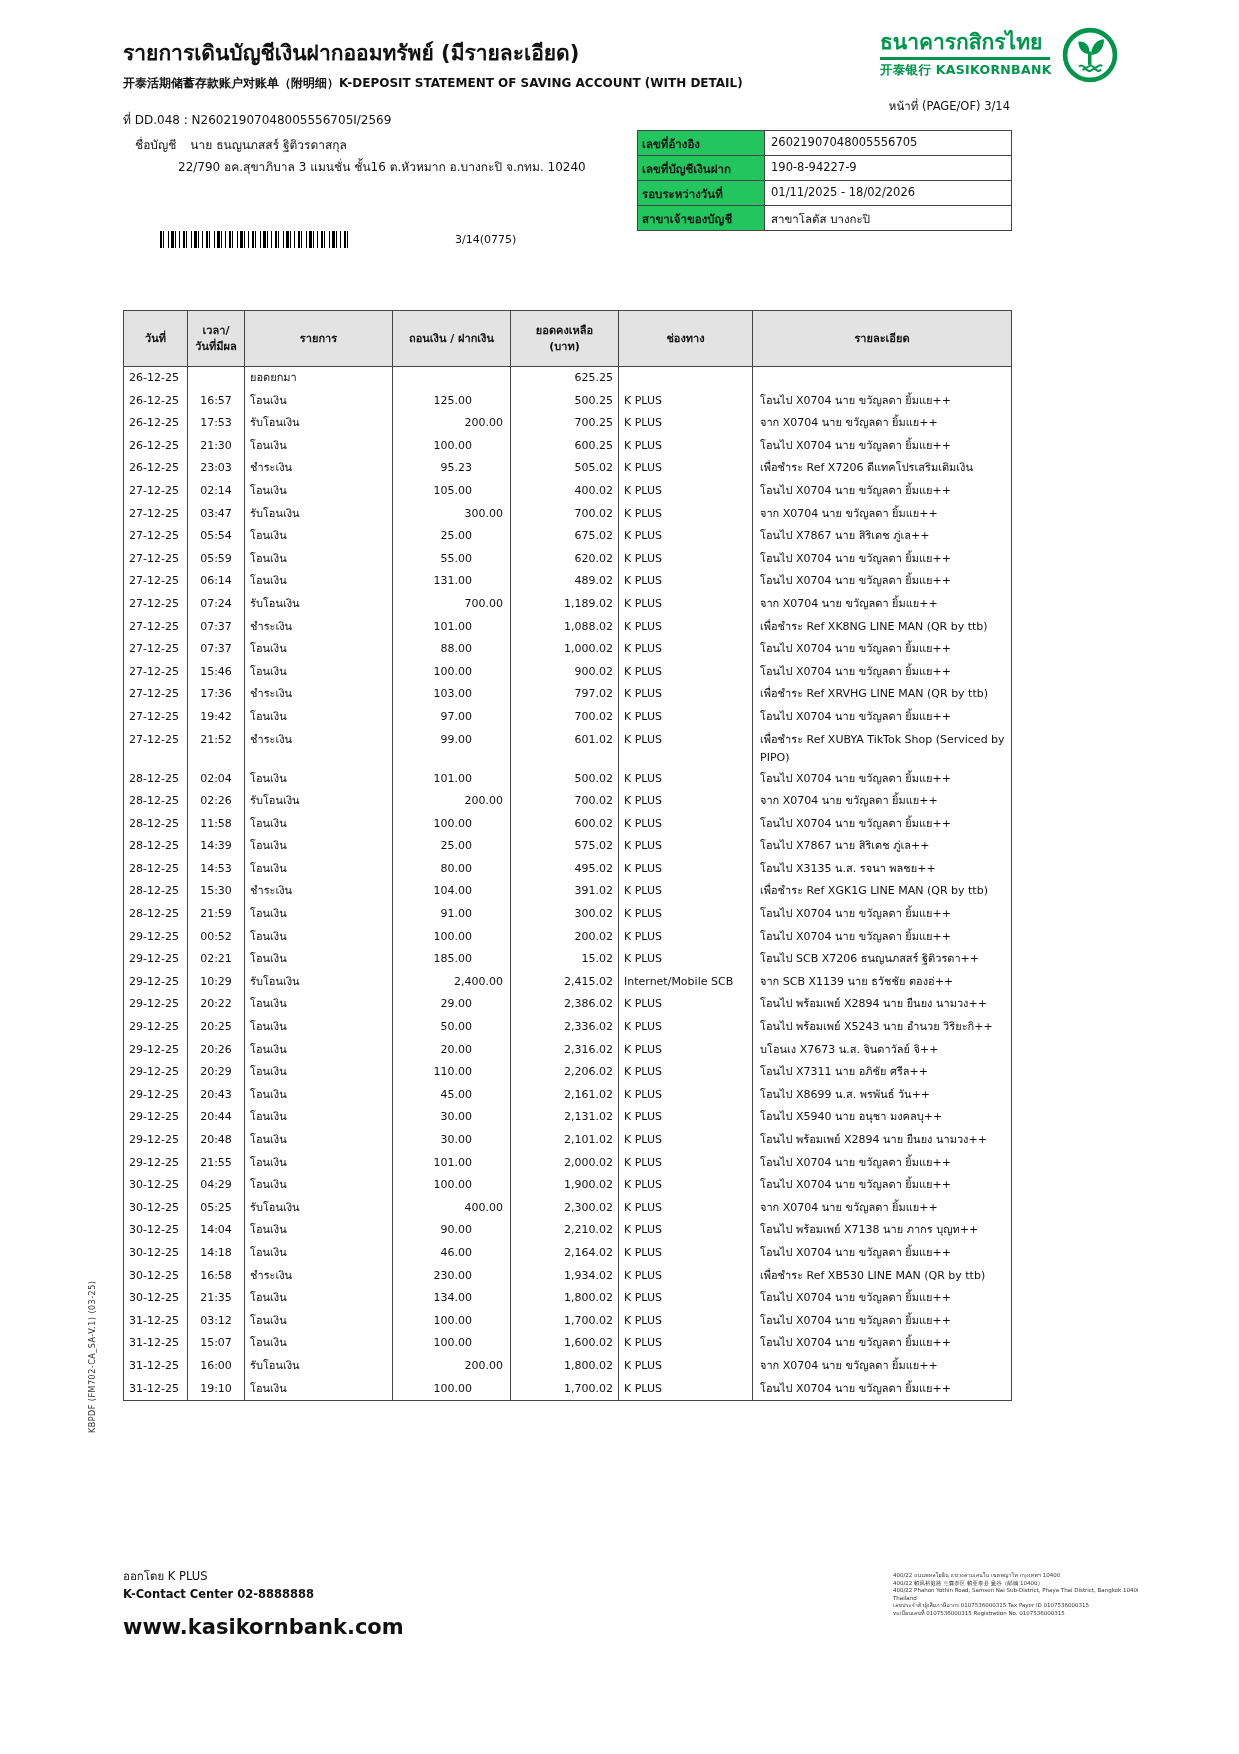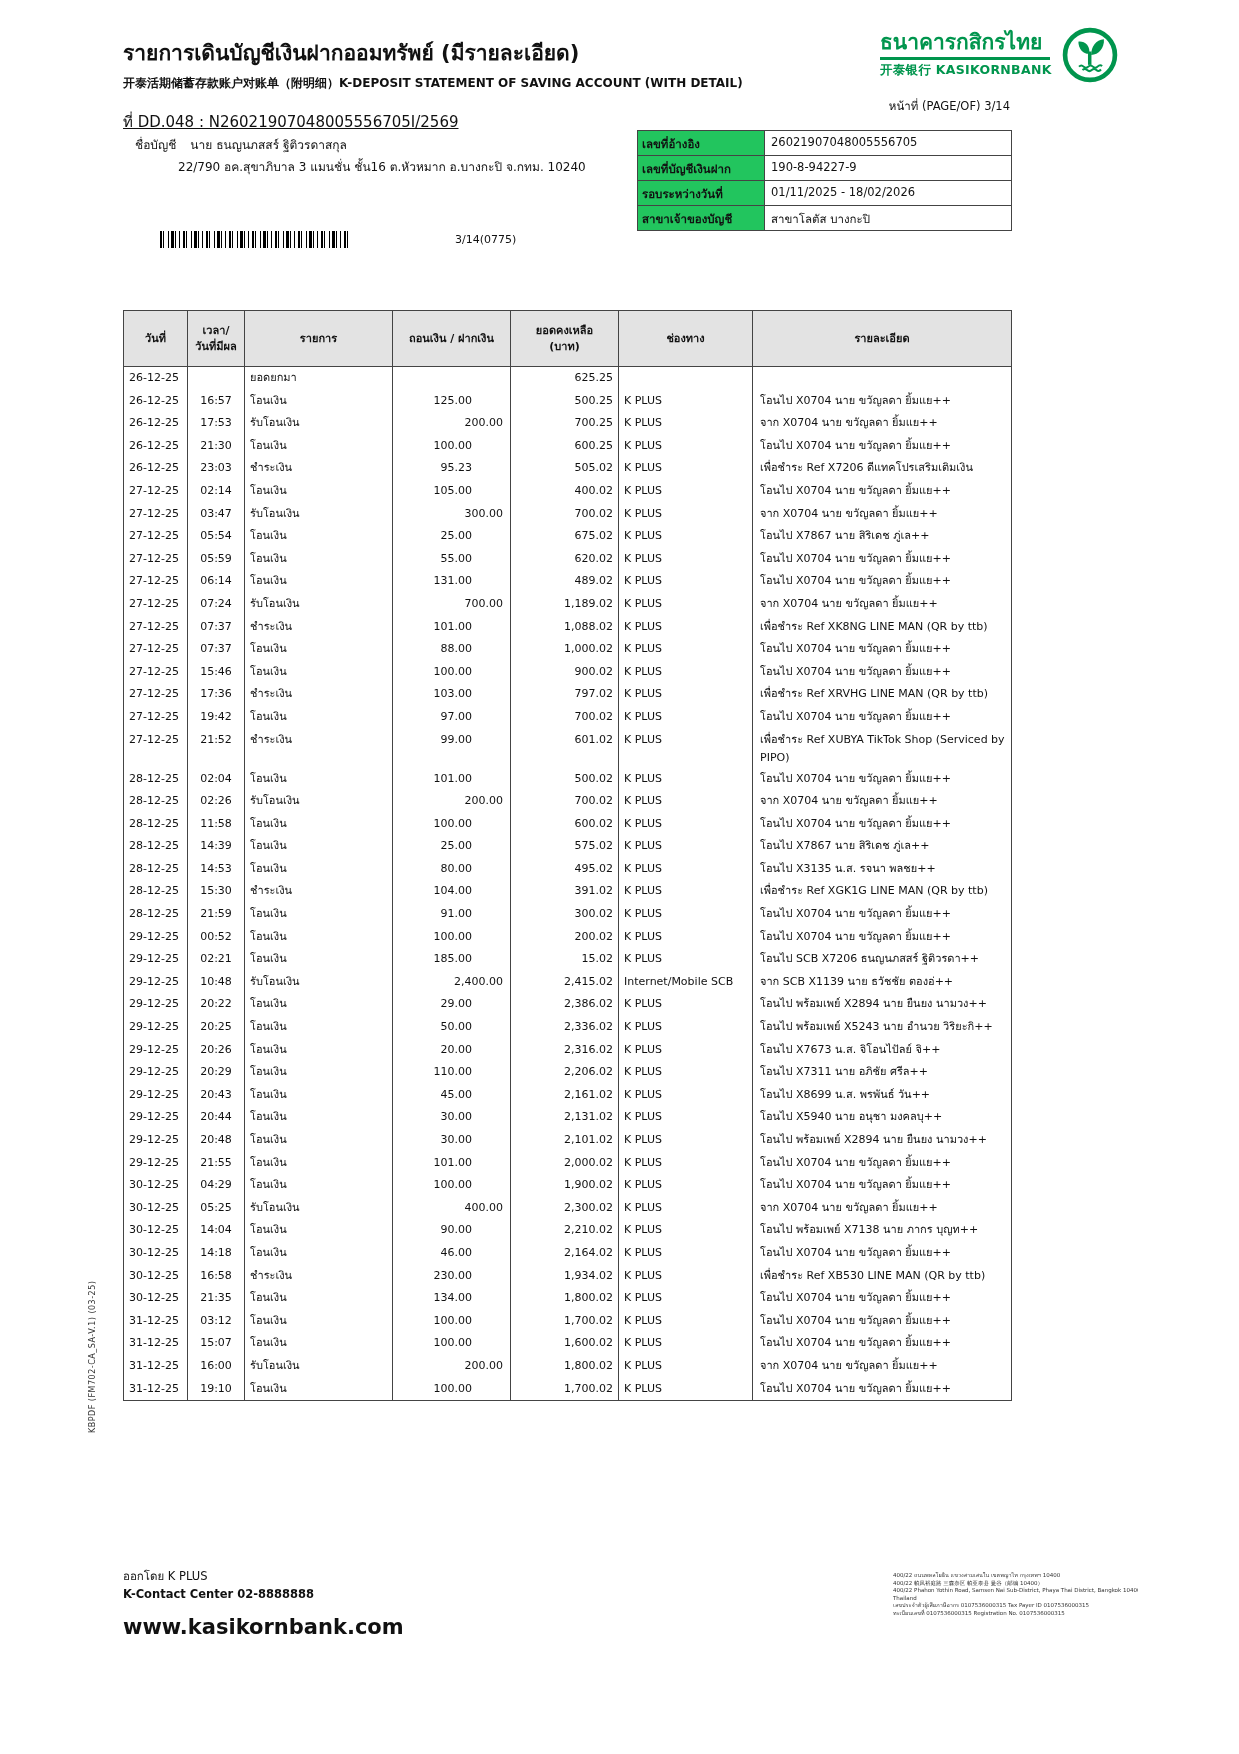--- a/index.html
+++ b/index.html
@@ -10,21 +10,21 @@
   .hdr-left{position:absolute;left:123px;top:36px;}
   .title{font-size:21px;font-weight:700;letter-spacing:0;}
   .subtitle{font-size:12px;font-weight:700;margin-top:6px;}
   .logo{position:absolute;left:880px;top:26px;display:flex;align-items:center;}
   .logo-text{display:flex;flex-direction:column;align-items:flex-start;}
   .logo-th{font-size:21px;font-weight:700;color:#00954d;line-height:1.05;}
   .logo-rule{width:170px;height:3px;background:#00954d;margin:3px 0 2px;}
   .logo-sub{font-size:12.5px;font-weight:700;color:#00954d;letter-spacing:.3px;}
   .logo-svg{margin-left:9px;}
   .page-of{position:absolute;left:760px;top:97px;width:250px;text-align:right;font-size:11.5px;}
-  .doc-no{position:absolute;left:123px;top:110px;font-size:15px;text-decoration:underline;}
+  .doc-no{position:absolute;left:123px;top:110px;font-size:12px;}
   .acct{position:absolute;left:135px;top:138px;font-size:12px;line-height:1.2;}
   .acct-name-label{margin-right:14px;}
   .acct-addr{margin-left:43px;margin-top:8px;}
 
   
   .info-box{position:absolute;left:637px;top:130px;width:373px;border:1px solid #444;font-size:11.5px;}
   .ib-row{display:grid;grid-template-columns:127px 1fr;}
   .ib-row + .ib-row{border-top:1px solid #444;}
   .ib-label{background:#22c55e;border-right:1px solid #444;padding:4px 4px 2px;font-weight:700;}
   .ib-value{padding:4px 6px 2px;}
@@ -430,21 +430,21 @@
           <div class="tc c-item">โอนเงิน</div>
           <div class="tc c-amt">
             <div class="amt-wd">185.00</div>
           </div>
           <div class="tc c-bal">15.02</div>
           <div class="tc c-ch">K PLUS</div>
           <div class="tc c-det">โอนไป SCB X7206 ธนญนภสสร์ ฐิติวรดา++</div>
         </div>
         <div class="tgrid trow">
           <div class="tc c-date">29-12-25</div>
-          <div class="tc c-time">10:48</div>
+          <div class="tc c-time">10:29</div>
           <div class="tc c-item">รับโอนเงิน</div>
           <div class="tc c-amt">
             <div class="amt-dep">2,400.00</div>
           </div>
           <div class="tc c-bal">2,415.02</div>
           <div class="tc c-ch">Internet/Mobile SCB</div>
           <div class="tc c-det">จาก SCB X1139 นาย ธวัชชัย ตองอ่++</div>
         </div>
         <div class="tgrid trow">
           <div class="tc c-date">29-12-25</div>
@@ -470,21 +470,21 @@
         </div>
         <div class="tgrid trow">
           <div class="tc c-date">29-12-25</div>
           <div class="tc c-time">20:26</div>
           <div class="tc c-item">โอนเงิน</div>
           <div class="tc c-amt">
             <div class="amt-wd">20.00</div>
           </div>
           <div class="tc c-bal">2,316.02</div>
           <div class="tc c-ch">K PLUS</div>
-          <div class="tc c-det">โอนไป X7673 น.ส. จิโอนไปัลย์ จิ++</div>
+          <div class="tc c-det">บโอนเง X7673 น.ส. จินดาวัลย์ จิ++</div>
         </div>
         <div class="tgrid trow">
           <div class="tc c-date">29-12-25</div>
           <div class="tc c-time">20:29</div>
           <div class="tc c-item">โอนเงิน</div>
           <div class="tc c-amt">
             <div class="amt-wd">110.00</div>
           </div>
           <div class="tc c-bal">2,206.02</div>
           <div class="tc c-ch">K PLUS</div>

